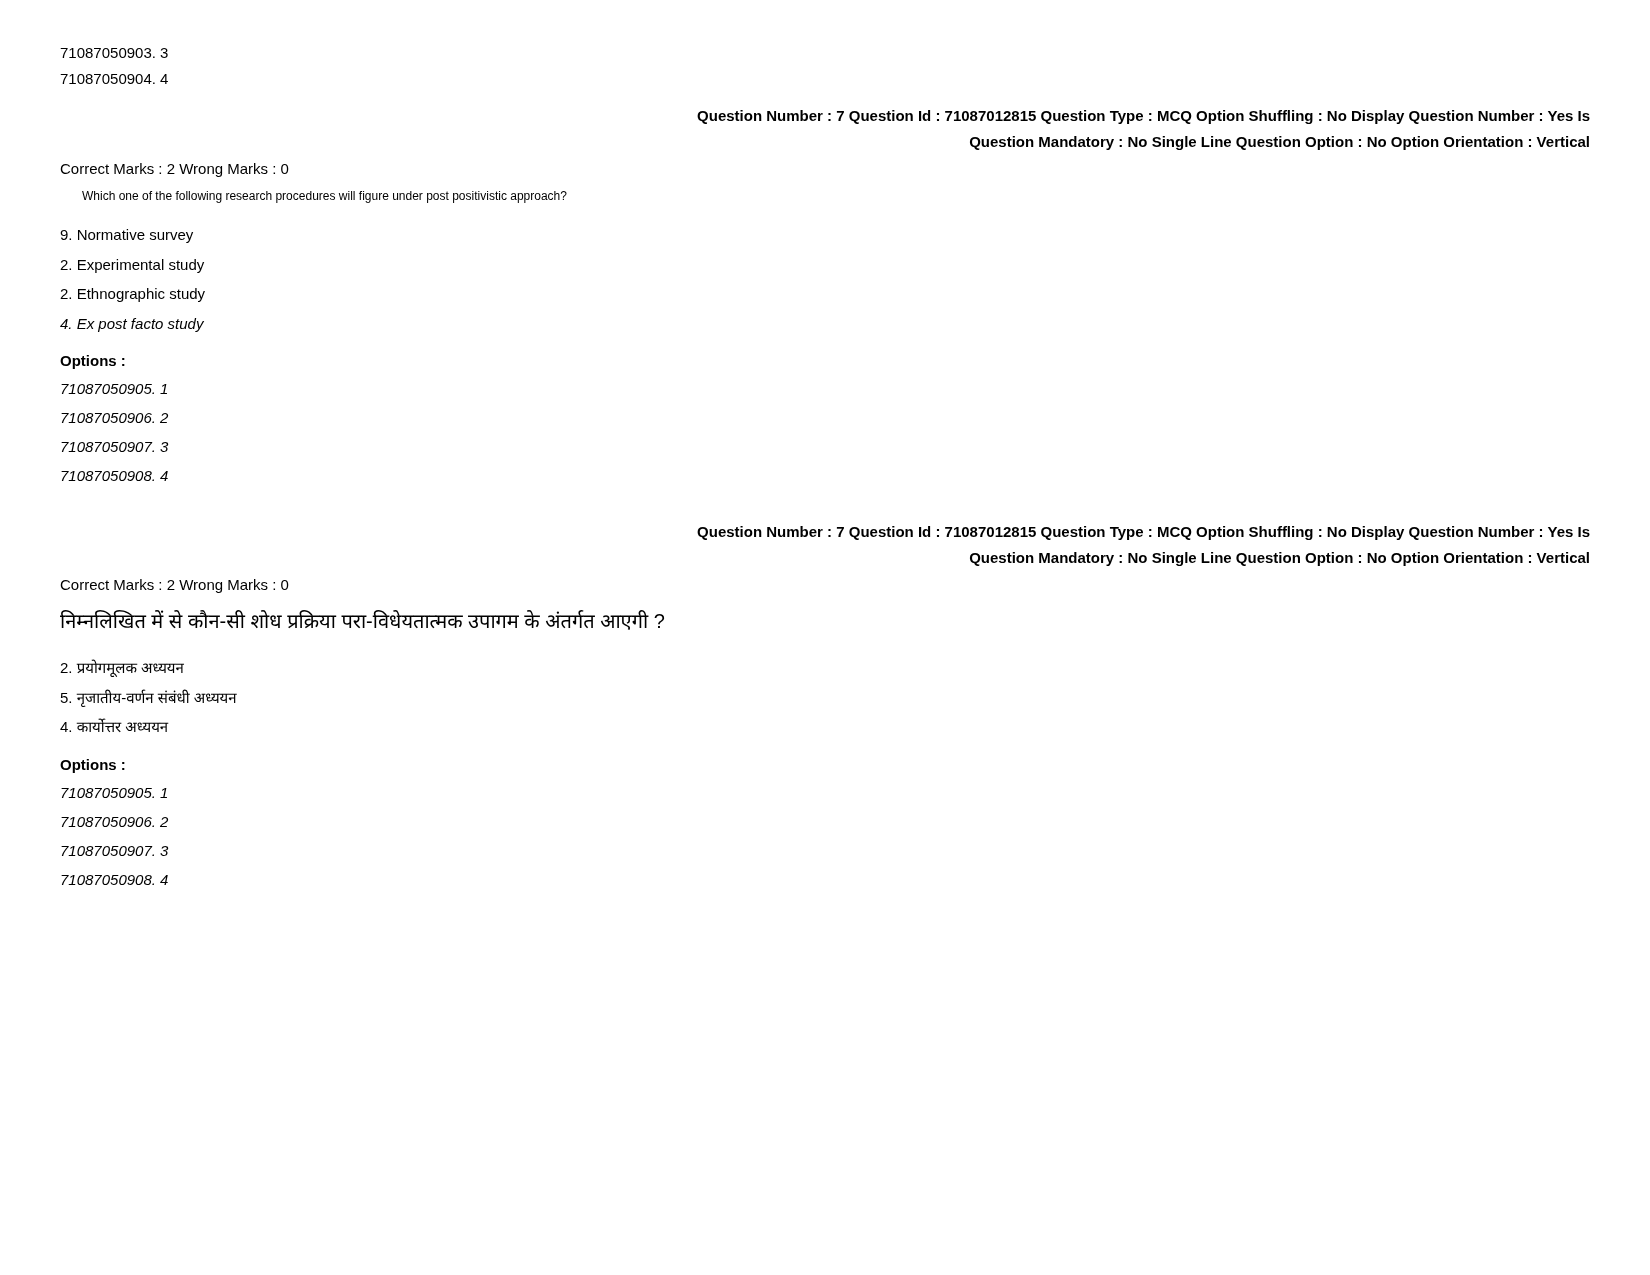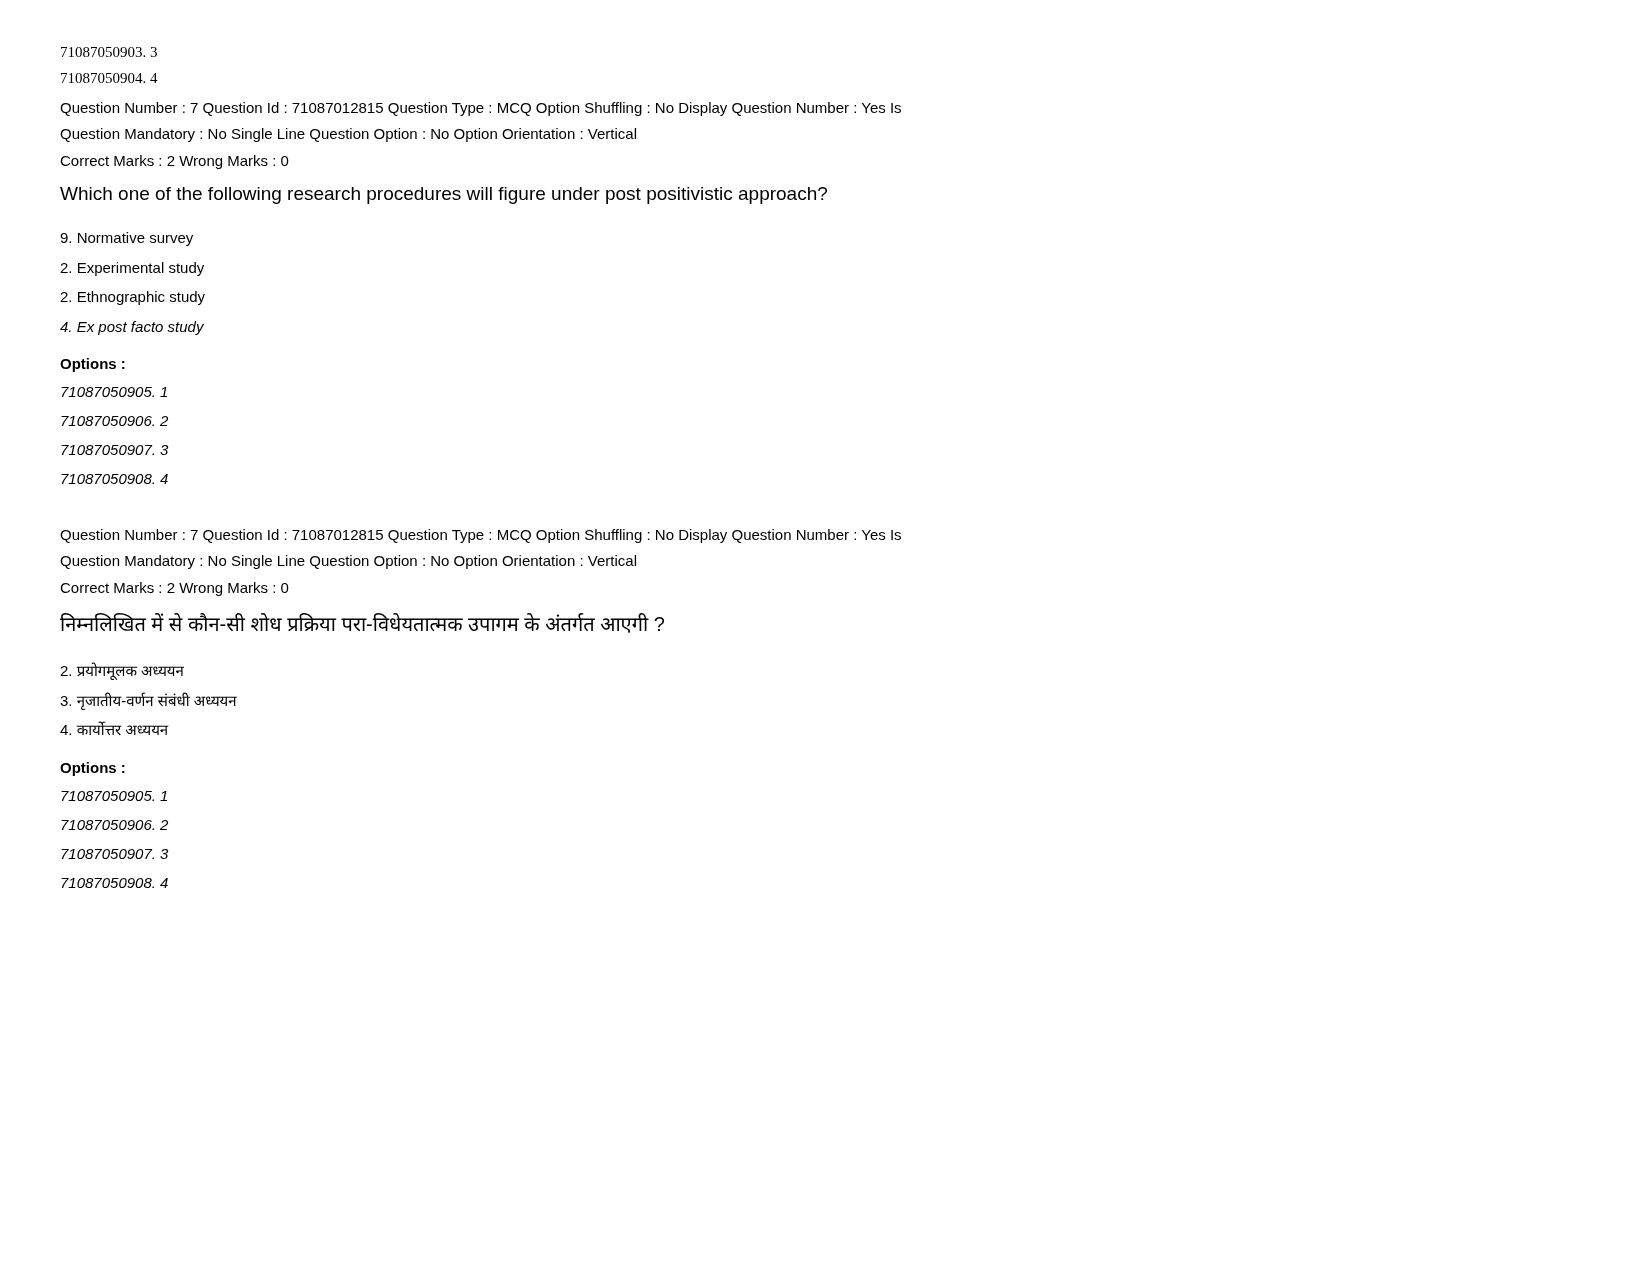--- a/index.html
+++ b/index.html
@@ -10,40 +10,41 @@
     body {
       background: #ffffff;
       font-family: Arial, sans-serif;
       font-size: 15px;
       color: #000000;
       padding: 40px 60px;
       width: 1650px;
       min-height: 1275px;
     }
     .top-options {
-      margin-bottom: 4px;
+      margin-bottom: 12px;
       line-height: 1.7;
-      font-family: Liberation Serif, serif;
     }
     .question-block {
       margin-bottom: 30px;
     }
     .question-meta {
-      font-weight: normal;
+      font-weight: bold;
       line-height: 1.7;
       margin-bottom: 6px;
+      text-align: right;
     }
     .correct-marks {
       font-weight: normal;
       margin-bottom: 10px;
     }
     .question-text {
-      font-size: 19px;
+      font-size: 12px;
       margin-bottom: 16px;
       line-height: 1.6;
+      margin-left: 22px;
     }
     .question-text-hindi {
       font-size: 20px;
       margin-bottom: 16px;
       line-height: 1.8;
     }
     .options-list {
       list-style: none;
       margin-bottom: 16px;
     }
@@ -102,21 +103,21 @@
 
 <div class="question-block">
   <div class="question-meta">
     <div>Question Number : 7 Question Id : 71087012815 Question Type : MCQ Option Shuffling : No Display Question Number : Yes Is</div>
     <div>Question Mandatory : No Single Line Question Option : No Option Orientation : Vertical</div>
   </div>
   <div class="correct-marks">Correct Marks : 2 Wrong Marks : 0</div>
   <div class="question-text-hindi">निम्नलिखित में से कौन-सी शोध प्रक्रिया परा-विधेयतात्मक उपागम के अंतर्गत आएगी ?</div>
   <ul class="options-list">
     <li>2. प्रयोगमूलक अध्ययन</li>
-    <li>3. नृजातीय-वर्णन संबंधी अध्ययन</li>
+    <li>5. नृजातीय-वर्णन संबंधी अध्ययन</li>
     <li>4. कार्योत्तर अध्ययन</li>
   </ul>
   <div class="options-label">Options :</div>
   <div class="option-codes">
     <div>71087050905. 1</div>
     <div>71087050906. 2</div>
     <div>71087050907. 3</div>
     <div>71087050908. 4</div>
   </div>
 </div>

